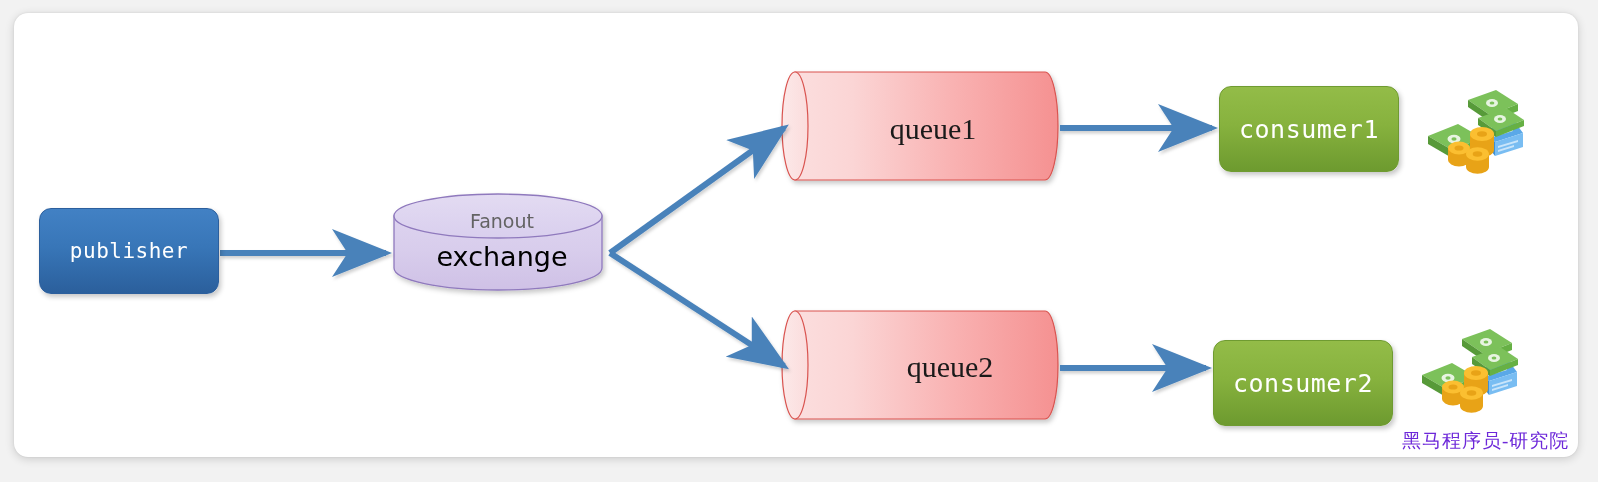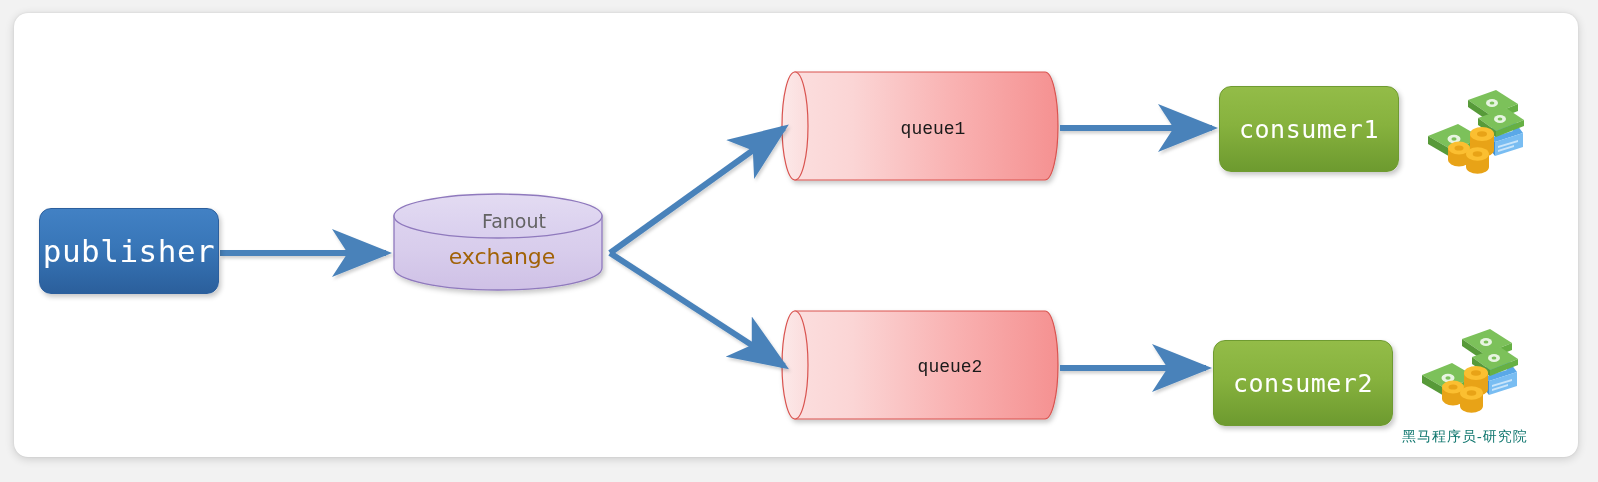--- a/index.html
+++ b/index.html
@@ -48,78 +48,78 @@
     font-family: "DejaVu Sans Mono", monospace;
     color: #ffffff;
     white-space: nowrap;
   }
   #publisher-box {
     left: 39px; top: 208px;
     width: 180px; height: 86px;
     background: linear-gradient(to bottom, #4281c4 0%, #3876b8 45%, #2b5f9c 100%);
     border: 1px solid #2c5f9d;
   }
-  #publisher-box span { font-size: 31px; letter-spacing: 0.5px; }
+  #publisher-box span { font-size: 21px; letter-spacing: 0.5px; }
 
   .consumer-box {
     width: 180px; height: 86px;
     background: linear-gradient(to bottom, #93bc48 0%, #87b23e 45%, #6d9a2f 100%);
     border: 1px solid #6f9b31;
   }
   .consumer-box span { font-size: 25px; letter-spacing: 0.5px; }
   #consumer1-box { left: 1219px; top: 86px; }
   #consumer2-box { left: 1213px; top: 340px; }
 
   
   .cyl-label {
     position: absolute;
     display: flex;
     align-items: center;
     justify-content: center;
     white-space: nowrap;
     pointer-events: none;
   }
   .queue-label {
-    font-family: Liberation Mono, monospace;
-    font-size: 18px;
+    font-family: Liberation Serif, serif;
+    font-size: 30px;
     color: #1a1a1a;
   }
   #queue1-label { left: 808px; top: 108px; width: 250px; height: 42px; }
   #queue2-label { left: 808px; top: 346px; width: 284px; height: 42px; }
 
   #exchange-label {
     left: 396px; top: 235px; width: 212px; height: 42px;
     font-family: "DejaVu Sans", sans-serif;
-    font-size: 22px;
-    color: #a16207;
+    font-size: 27px;
+    color: #000000;
   }
   #exchange-type-label {
-    left: 408px; top: 208px; width: 212px; height: 26px;
+    left: 396px; top: 208px; width: 212px; height: 26px;
     font-family: "DejaVu Sans", sans-serif;
     font-size: 19px;
     color: #636363;
   }
 
   
   .money-icon {
     position: absolute;
     width: 110px;
     height: 95px;
   }
   #money-icon-1 { left: 1414px; top: 84px; }
   #money-icon-2 { left: 1408px; top: 323px; }
 
   
   #watermark {
     position: absolute;
     left: 1402px;
     top: 428px;
     font-family: Liberation Serif, serif;
-    font-size: 14px;
-    color: #0f766e;
+    font-size: 19px;
+    color: #6d28d9;
     letter-spacing: 1px;
     white-space: nowrap;
     user-select: none;
   }
 </style>
 </head>
 <body>
 
 <div id="canvas">
 

